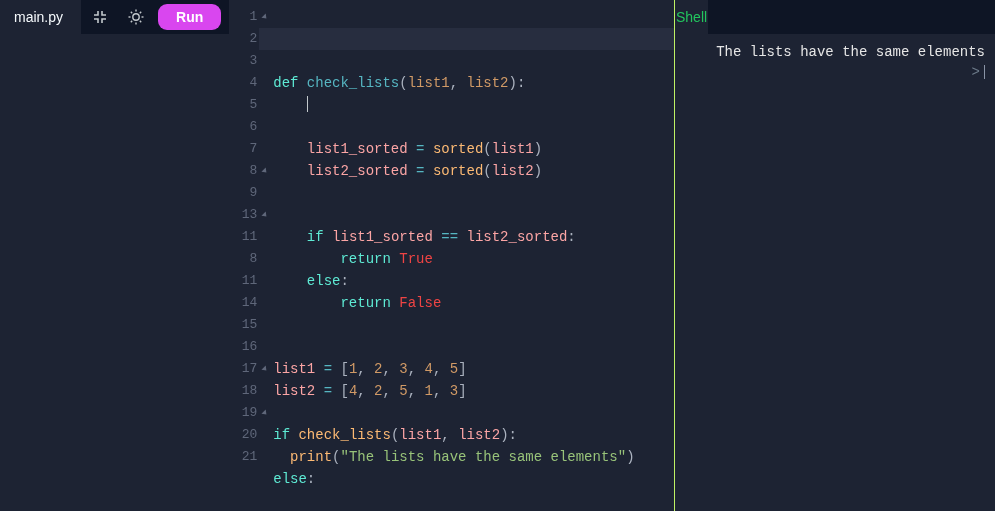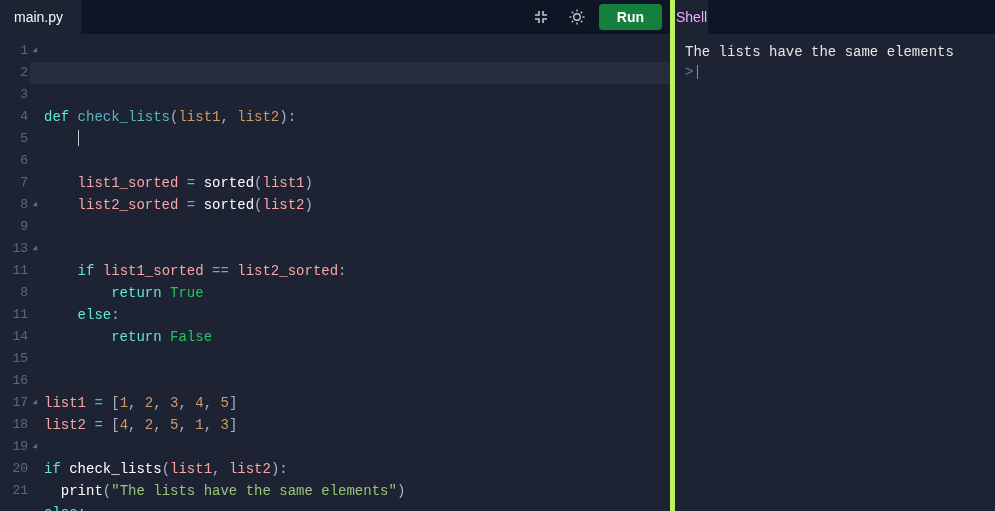--- a/index.html
+++ b/index.html
@@ -6,21 +6,21 @@
   body {
     font-family: "Consolas", "Monaco", "Courier New", monospace;
     background: #1d2333;
     color: #d4d4d4;
     width: 995px;
     height: 511px;
     overflow: hidden;
     font-size: 14px;
   }
   .container { display: flex; height: 100%; }
-  .editor-pane { flex: 1; display: flex; flex-direction: column; border-right: 5px solid #bef264; min-width: 0;}
+  .editor-pane { flex: 1; display: flex; flex-direction: row; border-right: 1px solid #bef264; min-width: 0;}
   .shell-pane { width: 320px; display: flex; flex-direction: column; background: #1d2333;}
   .header { height: 34px; background: #0e1525; display: flex; align-items: center; }
   .tab {
     background: #1d2333;
     color: #f5f9fc;
     padding: 8px 18px 8px 14px;
     font-family: -apple-system, BlinkMacSystemFont, "Segoe UI", sans-serif;
     font-size: 14px;
     border-right: 1px solid #0e1525;
     height: 100%;
@@ -30,32 +30,32 @@
   .icon-btn {
     width: 32px; height: 28px;
     margin: 0 2px;
     display: flex; align-items: center; justify-content: center;
     color: #c2c8cc;
     border-radius: 4px;
     cursor: pointer;
   }
   .icon-btn svg { width: 16px; height: 16px; }
   .run-btn {
-    background: #15803d;
+    background: #d946ef;
     color: #fff;
     font-family: -apple-system, BlinkMacSystemFont, "Segoe UI", sans-serif;
     font-weight: 600;
     font-size: 14px;
     padding: 5px 18px;
-    border-radius: 4px;
+    border-radius: 9px;
     margin: 0 8px 0 4px;
     cursor: pointer;
   }
   .shell-tab {
-    color: #f0abfc;
+    color: #22c55e;
     padding: 8px 1px;
     font-family: -apple-system, BlinkMacSystemFont, "Segoe UI", sans-serif;
     font-size: 14px;
     height: 100%; display: flex; align-items: center;
     background: #1d2333;
   }
 
   .code-area { flex: 1; display: flex; overflow: hidden; background: #1d2333; }
   .gutter {
     width: 30px;
@@ -97,36 +97,37 @@
     display: inline-block;
     width: 1px; height: 16px;
     background: #c2c8cc;
     vertical-align: middle;
     position: relative; top: -1px;
   }
 
   
   .kw   { color: #5eead4; }   
   .fn   { color: #56b6c2; }   
-  .fnc  { color: #ffffff; }
+  .fnc  { color: #fdba74; }
   .id   { color: #fca5a5; }
   .par  { color: #d19a66; }   
   .op   { color: #56b6c2; }
   .pun  { color: #abb2bf; }
-  .bool { color: #22c55e; }
+  .bool { color: #ef4444; }
   .num  { color: #d19a66; }
   .str  { color: #98c379; }
 
   .shell-body {
     flex: 1;
     padding: 8px 10px;
     font-size: 14px;
     line-height: 20px;
     color: #e6e6e6;
     white-space: pre;
+    text-align: right;
   }
   .prompt-sym { color: #6c7a89; }
   .shell-cursor {
     display: inline-block;
     width: 1px; height: 14px;
     background: #8a94a6;
     vertical-align: middle;
     margin-left: 4px;
   }
 </style>

